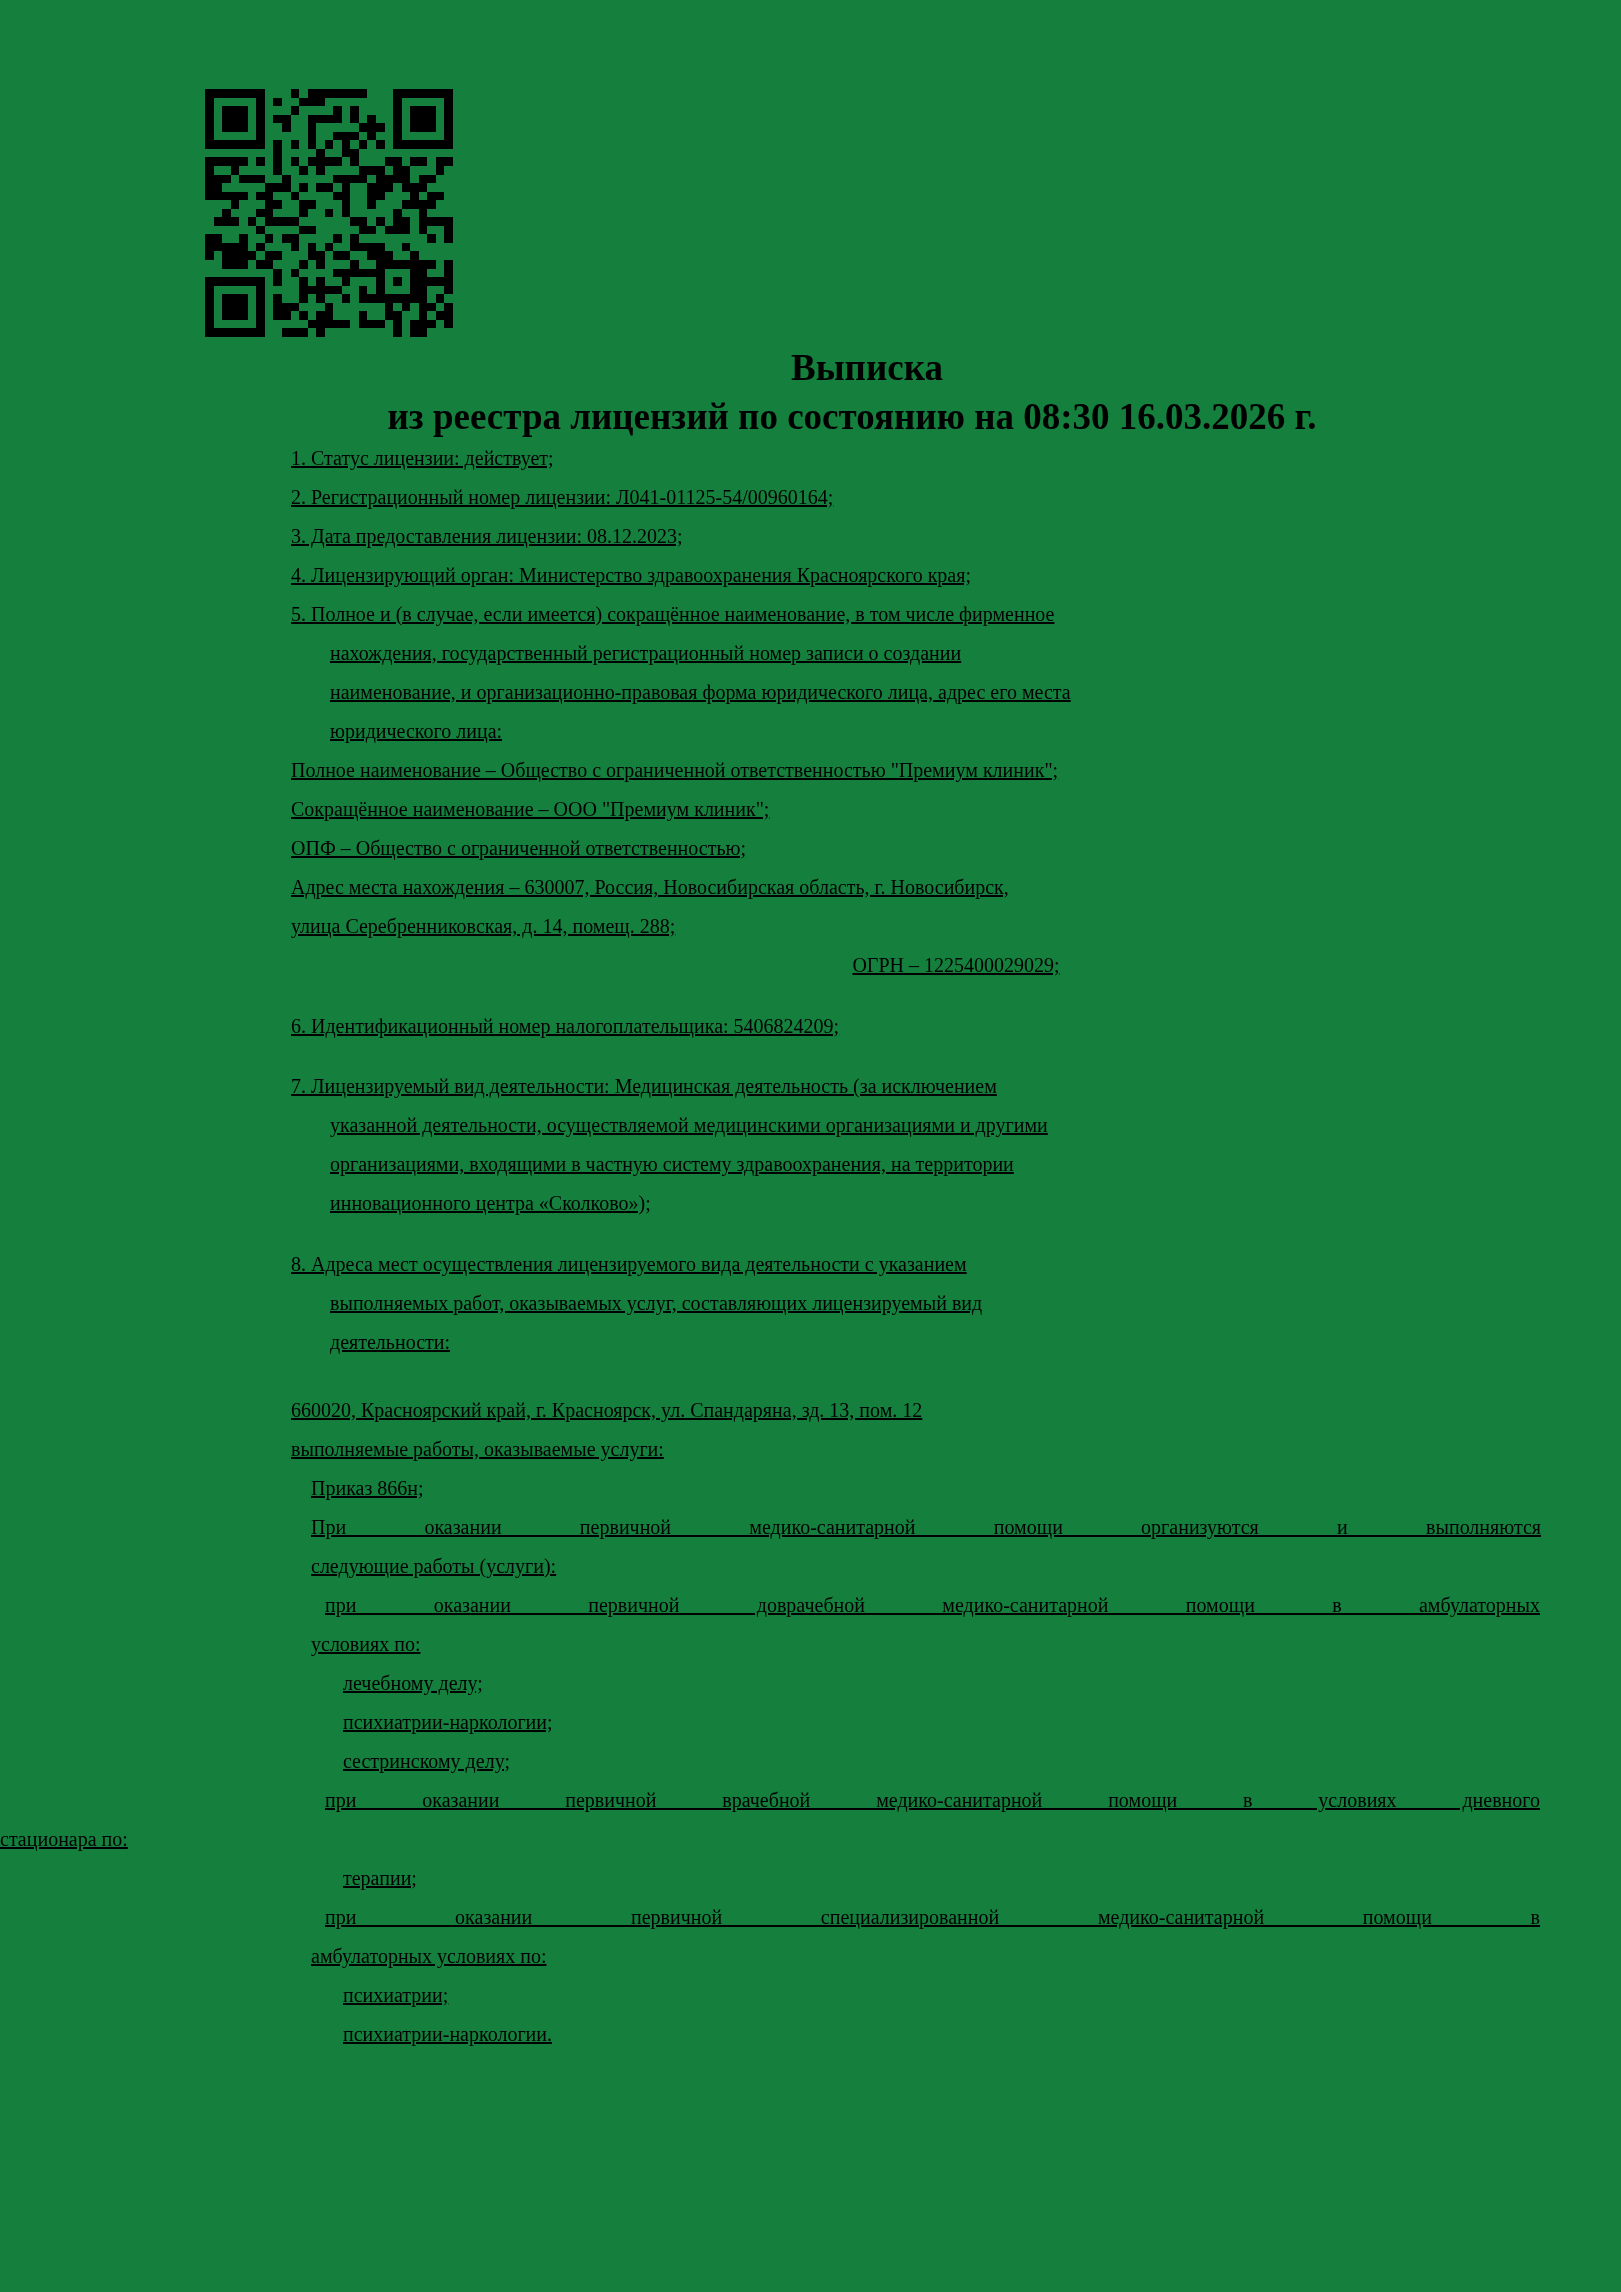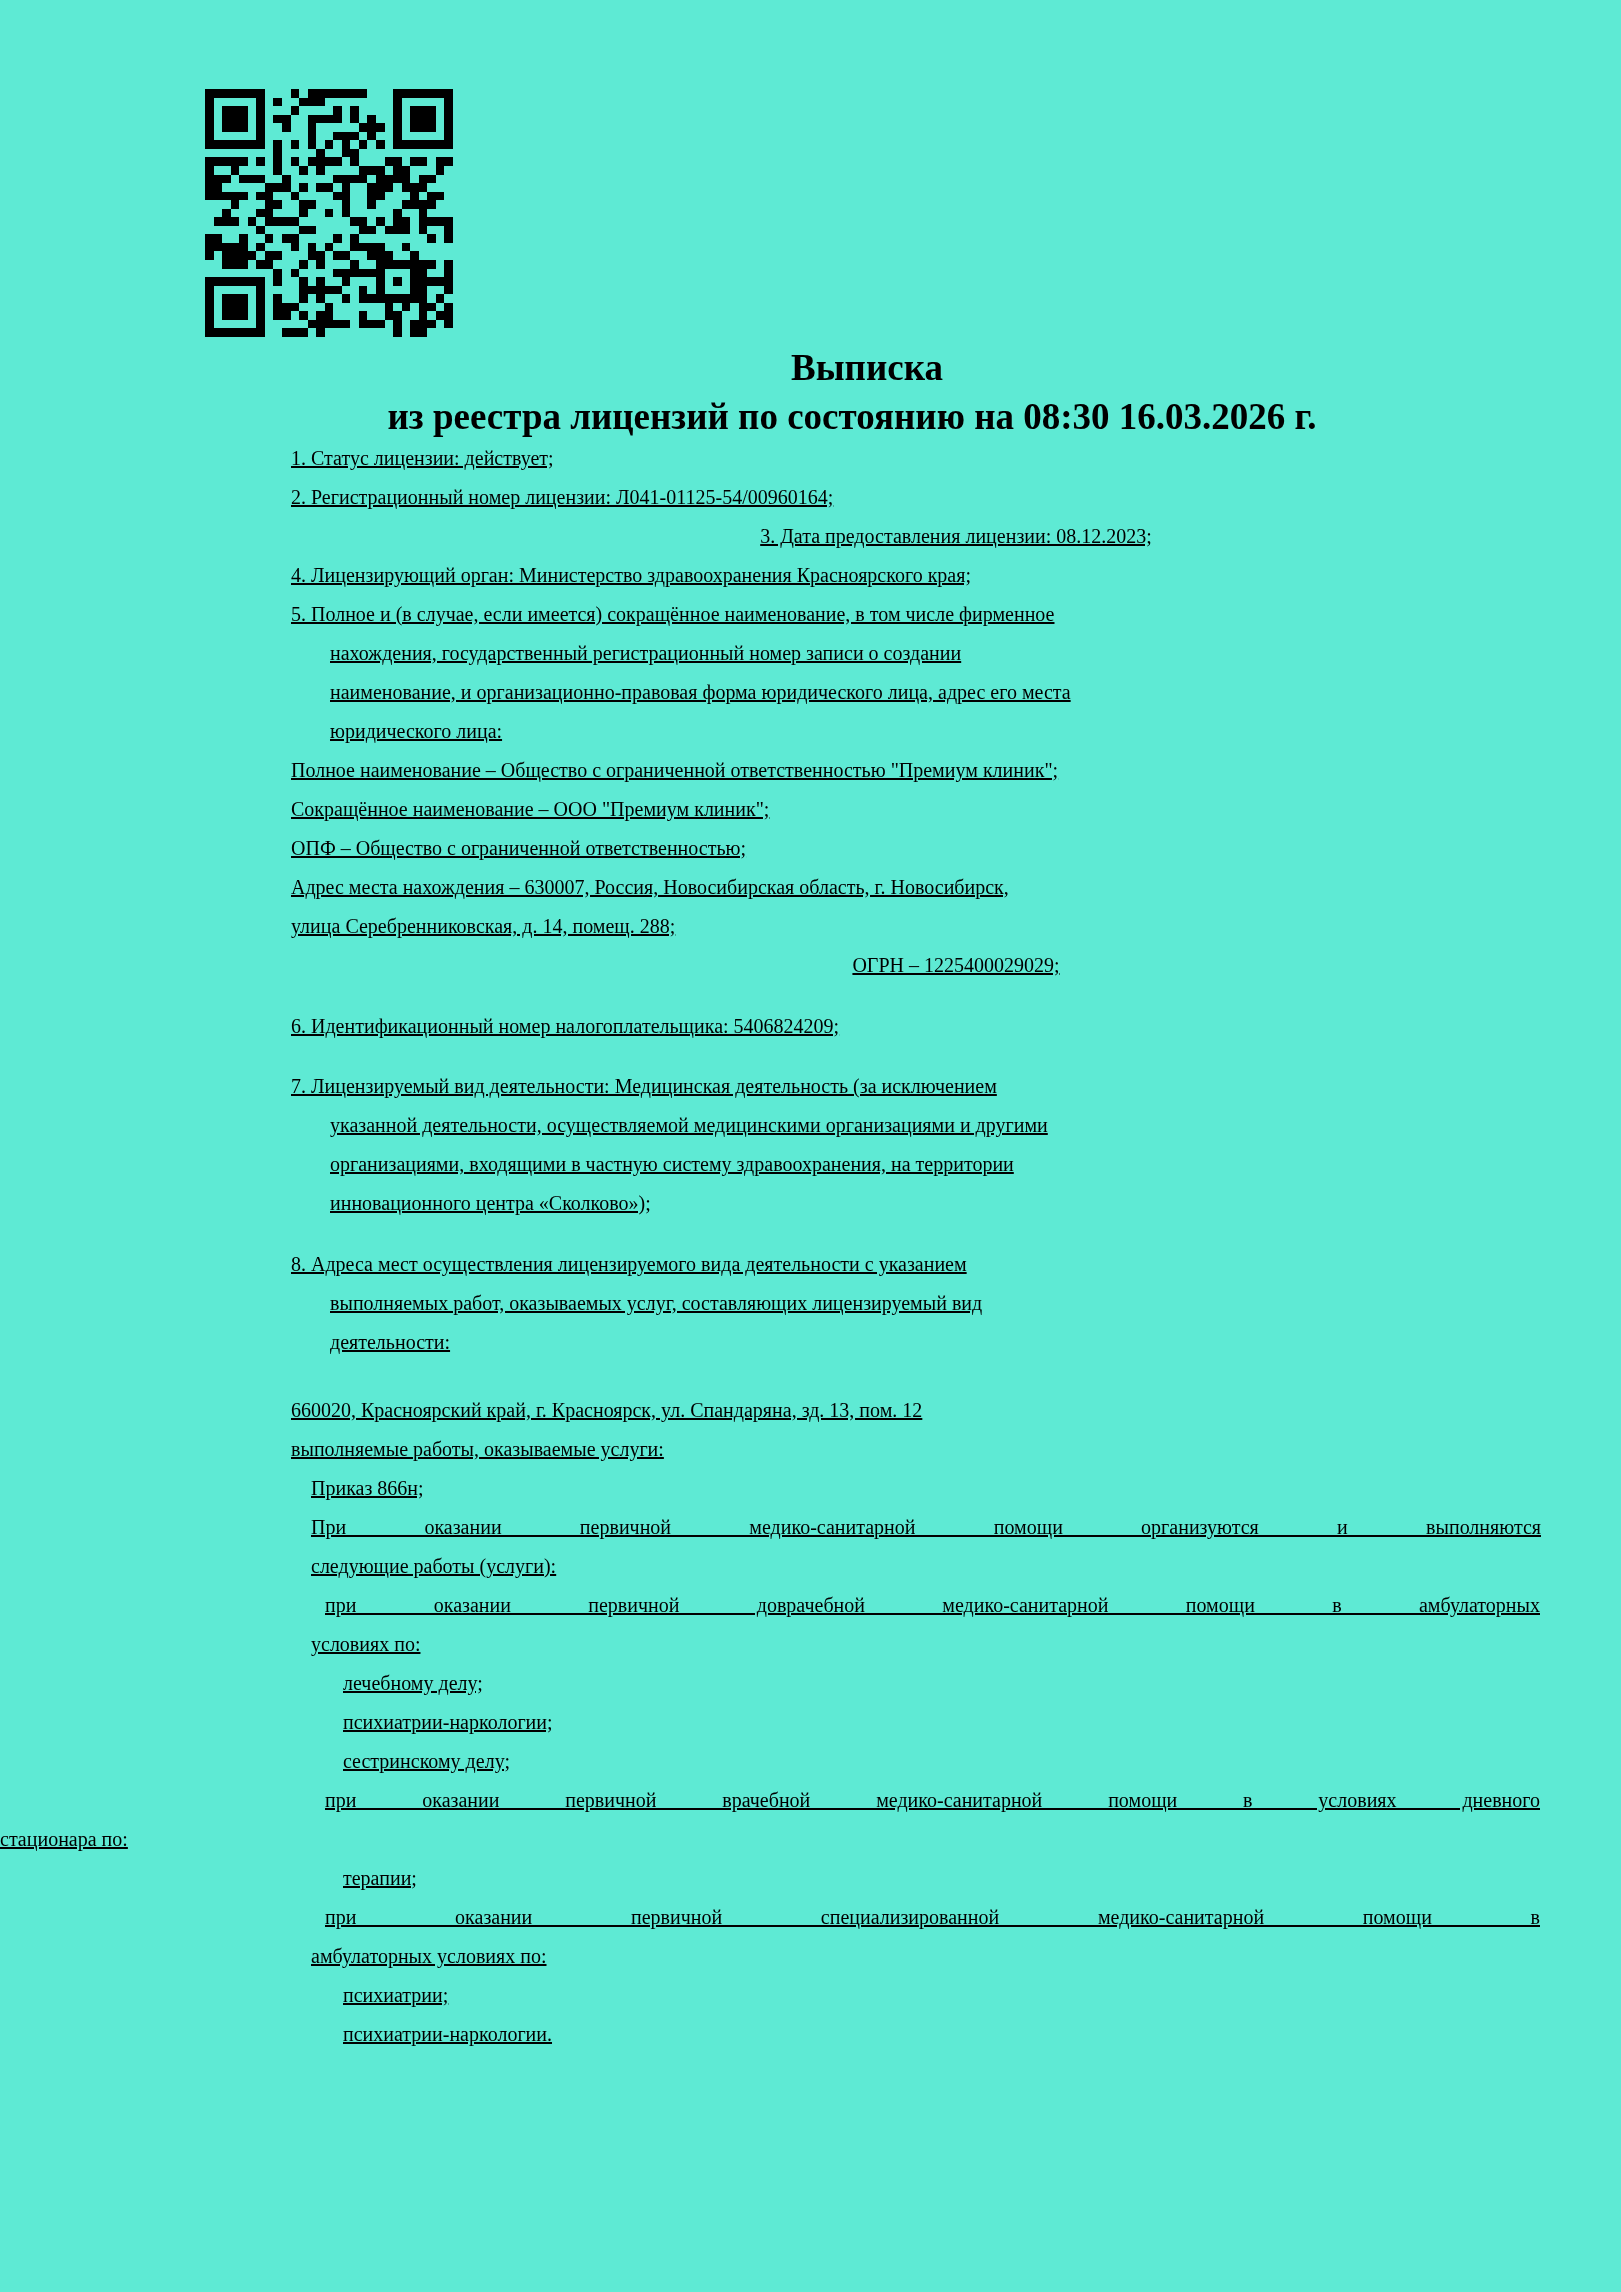--- a/index.html
+++ b/index.html
@@ -1,19 +1,19 @@
 <!DOCTYPE html>
 <html><head>
 <meta charset="utf-8">
 <style>
   html,body{margin:0;padding:0;background:#888;}
   .page{
     position:relative;
     width:1621px;height:2293px;
-    background:#5eead4;
+    background:#15803d;
     color:#000;
     font-family:"Liberation Serif","DejaVu Serif",serif;
     overflow:hidden;
   }
   .qr{
     position:absolute;left:205px;top:88px;width:248px;height:250px;
   }
   .qr svg{width:100%;height:100%;display:block;}
   .doc-title{
     position:absolute;left:291px;top:345px;width:1152px;
@@ -454,21 +454,21 @@
         </g>
       </svg>
     </div>
 
   <div class="doc-title">Выписка</div>
   <div class="doc-subtitle">из реестра лицензий по состоянию на 08:30 16.03.2026 г.</div>
 
   <div class="lines" id="doc-lines">
       <div class="ln" style="margin-left: 291px;">1. Статус лицензии: действует;</div>
       <div class="ln" style="margin-left: 291px;">2. Регистрационный номер лицензии: Л041-01125-54/00960164;</div>
-      <div class="ln" style="margin-left: 291px; text-align: center;">3. Дата предоставления лицензии: 08.12.2023;</div>
+      <div class="ln" style="margin-left: 291px;">3. Дата предоставления лицензии: 08.12.2023;</div>
       <div class="ln" style="margin-left: 291px;">4. Лицензирующий орган: Министерство здравоохранения Красноярского края;</div>
       <div class="ln" style="margin-left: 291px;">5. Полное и (в случае, если имеется) сокращённое наименование, в том числе фирменное</div>
       <div class="ln" style="margin-left: 330px;">нахождения, государственный регистрационный номер записи о создании</div>
       <div class="ln" style="margin-left: 330px;">наименование, и организационно-правовая форма юридического лица, адрес его места</div>
       <div class="ln" style="margin-left: 330px;">юридического лица:</div>
       <div class="ln" style="margin-left: 291px;">Полное наименование – Общество с ограниченной ответственностью "Премиум клиник";</div>
       <div class="ln" style="margin-left: 291px;">Сокращённое наименование – ООО "Премиум клиник";</div>
       <div class="ln" style="margin-left: 291px;">ОПФ – Общество с ограниченной ответственностью;</div>
       <div class="ln" style="margin-left: 291px;">Адрес места нахождения – 630007, Россия, Новосибирская область, г. Новосибирск,</div>
       <div class="ln" style="margin-left: 291px;">улица Серебренниковская, д. 14, помещ. 288;</div>

